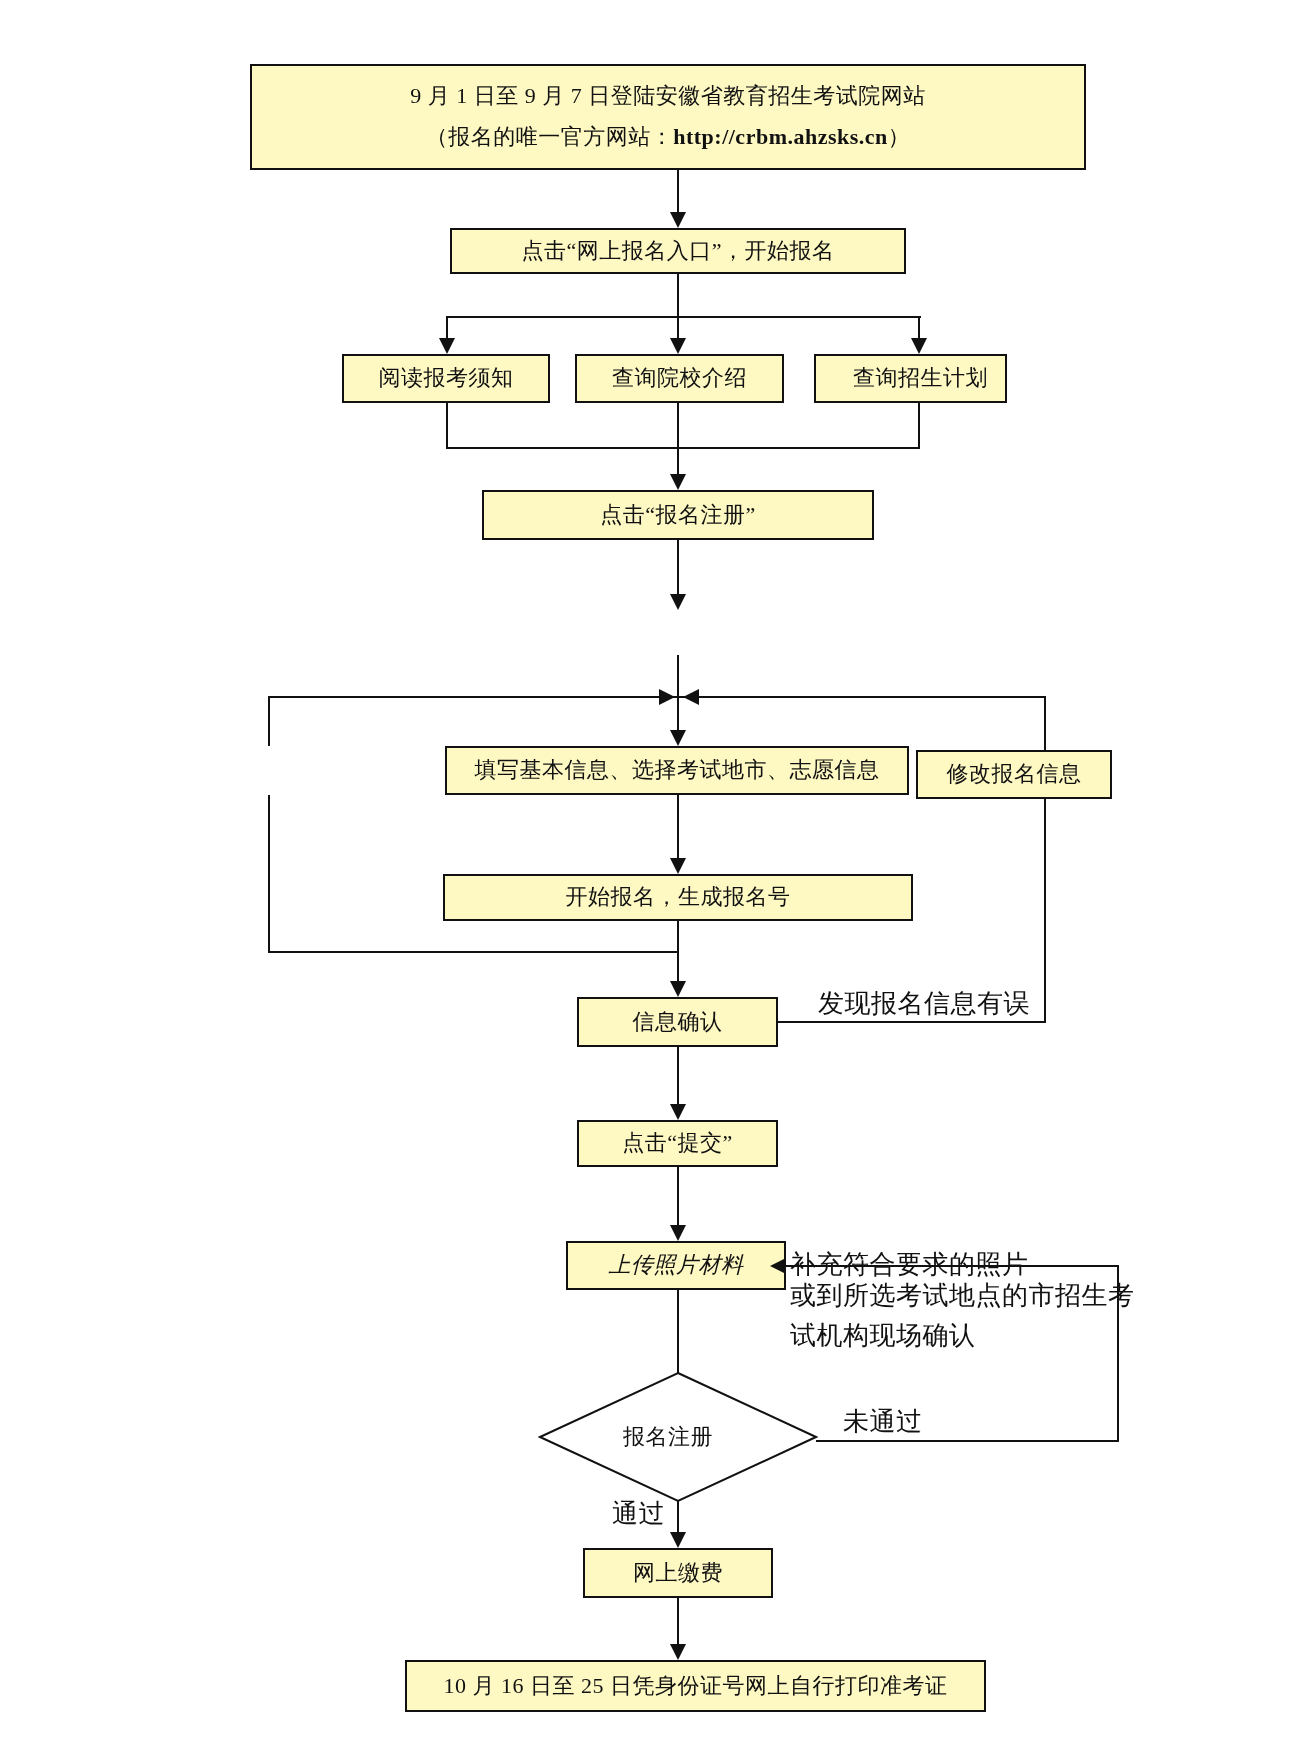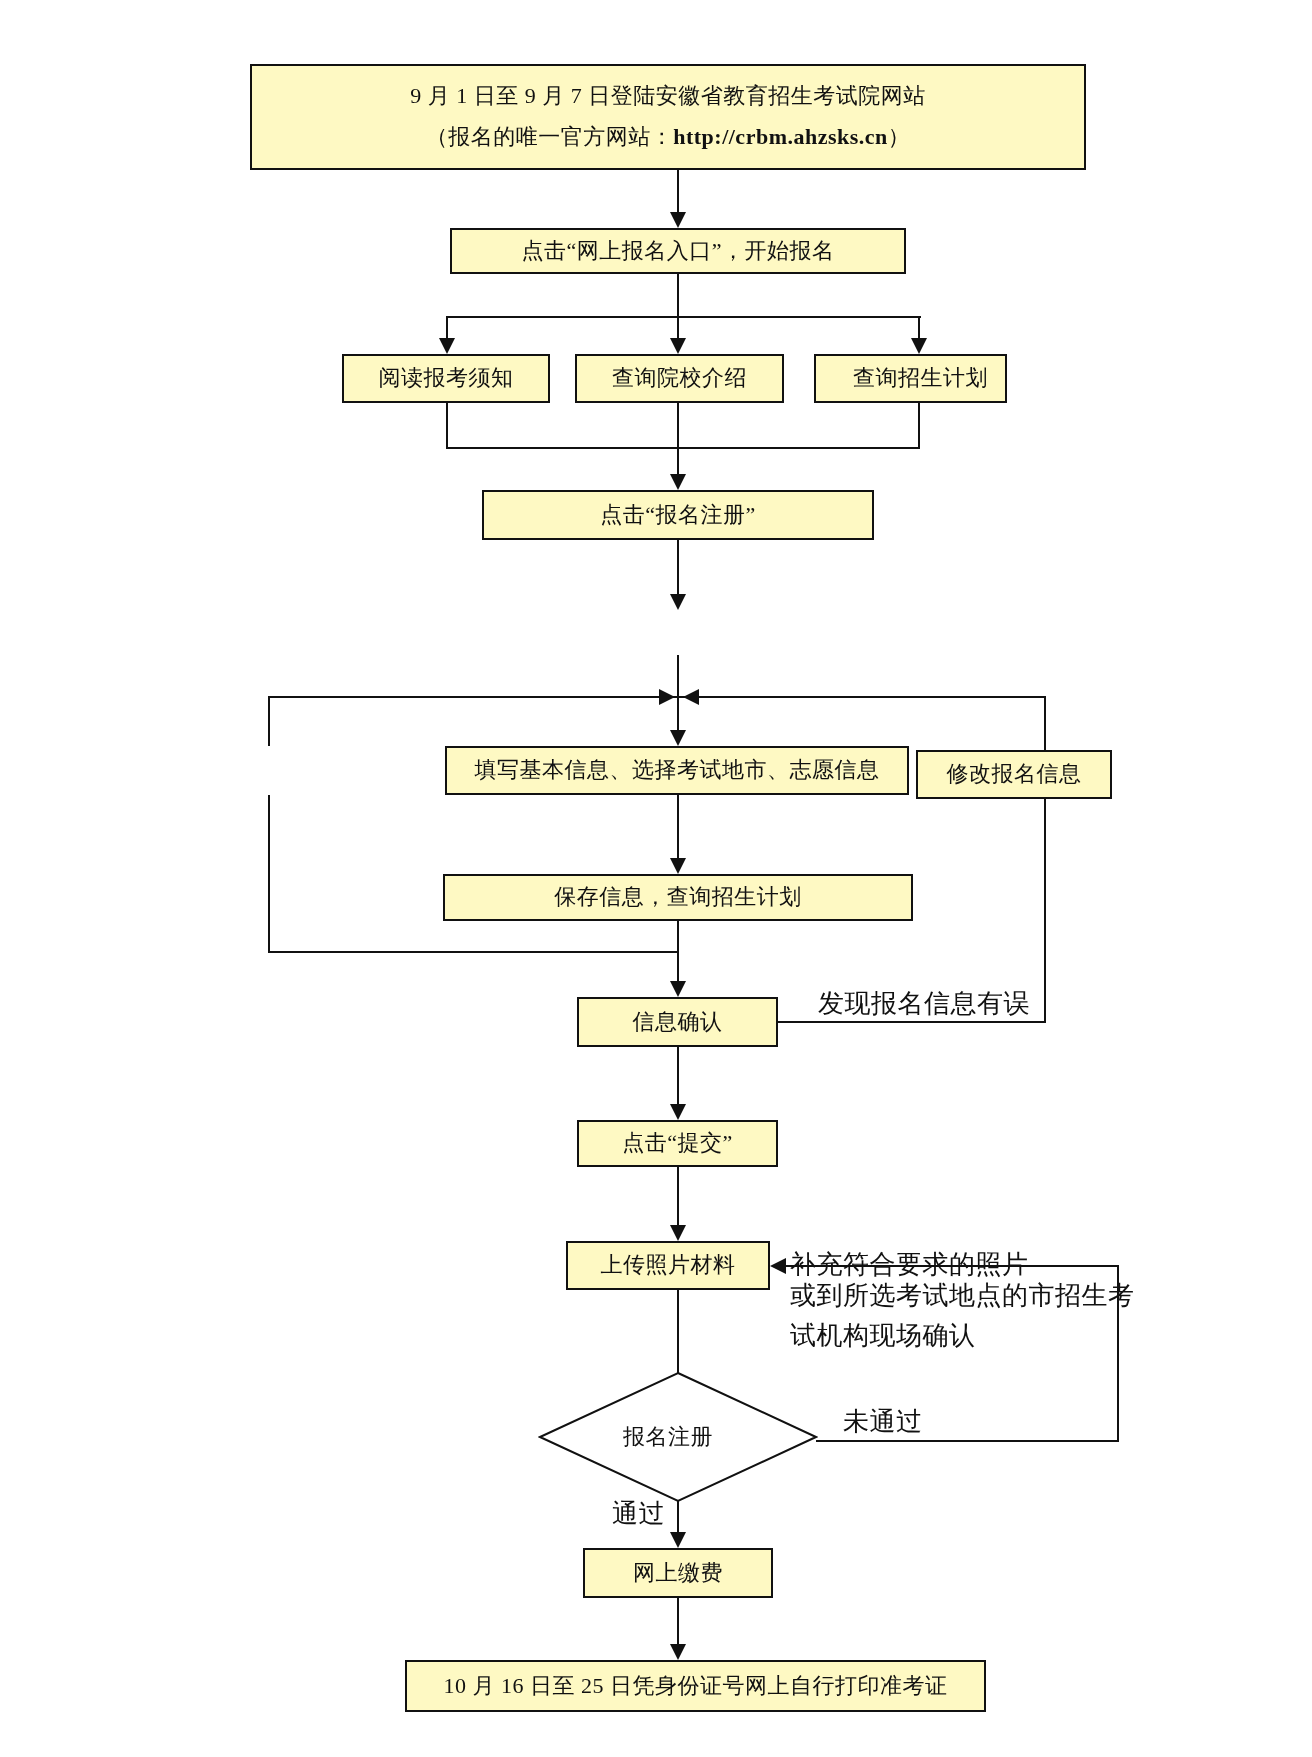--- a/index.html
+++ b/index.html
@@ -109,21 +109,21 @@
   <div class="arr-left" style="left:683px;top:689px;"></div>
   <div class="vline" style="left:268px;top:696px;height:50px;"></div>
   <div class="vline" style="left:1044px;top:696px;height:54px;"></div>
 
   <div class="node" style="left:445px;top:746px;width:464px;height:49px;">填写基本信息、选择考试地市、志愿信息</div>
   <div class="node" style="left:916px;top:750px;width:196px;height:49px;">修改报名信息</div>
 
   <div class="vline" style="left:677px;top:795px;height:65px;"></div>
   <div class="arr-down" style="left:670px;top:858px;"></div>
 
-  <div class="node" style="left:443px;top:874px;width:470px;height:47px;">保存信息，查询招生计划</div>
+  <div class="node" style="left:443px;top:874px;width:470px;height:47px;">开始报名，生成报名号</div>
 
   <div class="vline" style="left:268px;top:795px;height:158px;"></div>
   <div class="hline" style="left:268px;top:951px;width:411px;"></div>
 
   <div class="vline" style="left:677px;top:921px;height:62px;"></div>
   <div class="arr-down" style="left:670px;top:981px;"></div>
 
   <div class="node" style="left:577px;top:997px;width:201px;height:50px;">信息确认</div>
 
   <div class="lbl" style="left:818px;top:986px;">发现报名信息有误</div>
@@ -131,21 +131,21 @@
   <div class="vline" style="left:1044px;top:799px;height:224px;"></div>
 
   <div class="vline" style="left:677px;top:1047px;height:59px;"></div>
   <div class="arr-down" style="left:670px;top:1104px;"></div>
 
   <div class="node" style="left:577px;top:1120px;width:201px;height:47px;">点击“提交”</div>
 
   <div class="vline" style="left:677px;top:1167px;height:60px;"></div>
   <div class="arr-down" style="left:670px;top:1225px;"></div>
 
-  <div class="node" style="left:566px;top:1241px;width:204px;height:49px;">上传照片材料</div>
+  <div class="node" style="left:566px;top:1241px;width:220px;height:49px;font-style:italic;">上传照片材料</div>
 
   <div class="lbl" style="left:790px;top:1240px;margin-top:7px;">补充符合要求的照片</div>
   <div class="arr-left" style="left:770px;top:1258px;"></div>
   <div class="hline" style="left:784px;top:1265px;width:335px;"></div>
   <div class="lbl" style="left:790px;top:1278px;">或到所选考试地点的市招生考</div>
   <div class="lbl" style="left:790px;top:1318px;">试机构现场确认</div>
   <div class="vline" style="left:1117px;top:1265px;height:177px;"></div>
 
   <div class="vline" style="left:677px;top:1290px;height:84px;"></div>
 

